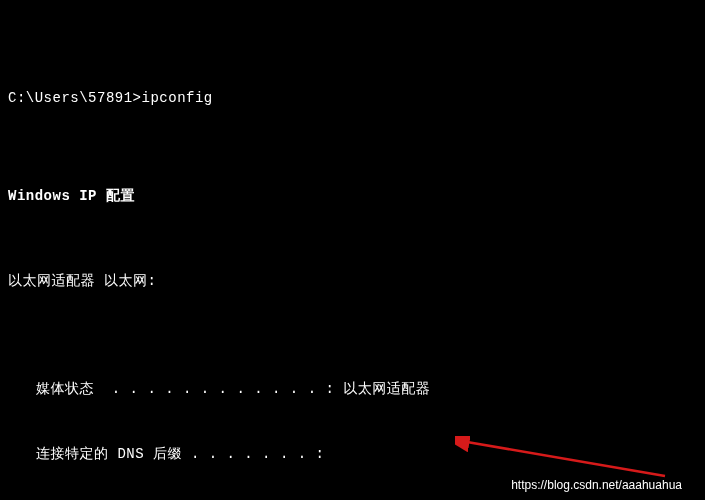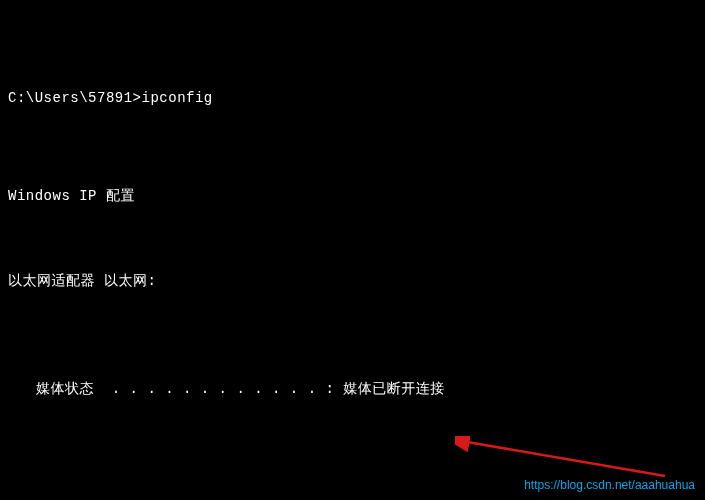--- a/index.html
+++ b/index.html
@@ -11,53 +11,54 @@
       line-height: 1.5;
       width: 705px;
       height: 500px;
       overflow: hidden;
       position: relative;
       padding: 4px 8px;
       white-space: pre;
       letter-spacing: 0.5px;
     }
     .prompt-line { margin-bottom: 21px; }
-    .header-line { margin-top: 14px; margin-bottom: 4px; }
+    .header-line { margin-top: 14px; margin-bottom: 4px; font-weight: bold; }
     .section-title { margin-top: 18px; margin-bottom: 12px; }
     .field-block { margin-top: 10px; }
     .field-line { margin-top: 2px; }
     .indent { padding-left: 28px; }
     .arrow-svg {
       position: absolute;
       left: 455px;
       top: 436px;
       pointer-events: none;
     }
     .watermark {
       position: absolute;
-      right: 10px;
+      right: 23px;
       bottom: 6px;
-      color: #0ea5e9;
+      color: #ffffff;
       font-size: 12px;
       font-family: Arial, sans-serif;
       letter-spacing: 0;
     }
   </style>
 </head>
 <body>
 
 
 
 <div class="prompt-line">C:\Users\57891&gt;ipconfig</div>
 
 <div class="header-line">Windows IP 配置</div>
 
 <div class="section-title">以太网适配器 以太网:</div>
 <div class="field-block">
-  <div class="field-line indent"><span>媒体状态  . . . . . . . . . . . . :</span><span> 媒体已断开连接</span></div>
+  <div class="field-line indent"><span>媒体状态  . . . . . . . . . . . . :</span><span> 以太网适配器</span></div>
+  <div class="field-line indent"><span>连接特定的 DNS 后缀 . . . . . . . :</span><span></span></div>
 </div>
 
 
 
 
 
 
 
 
 

